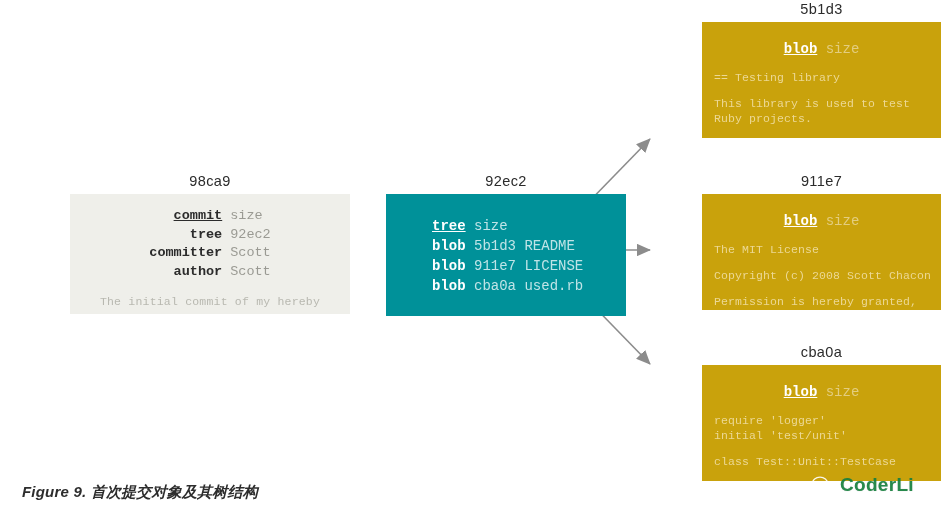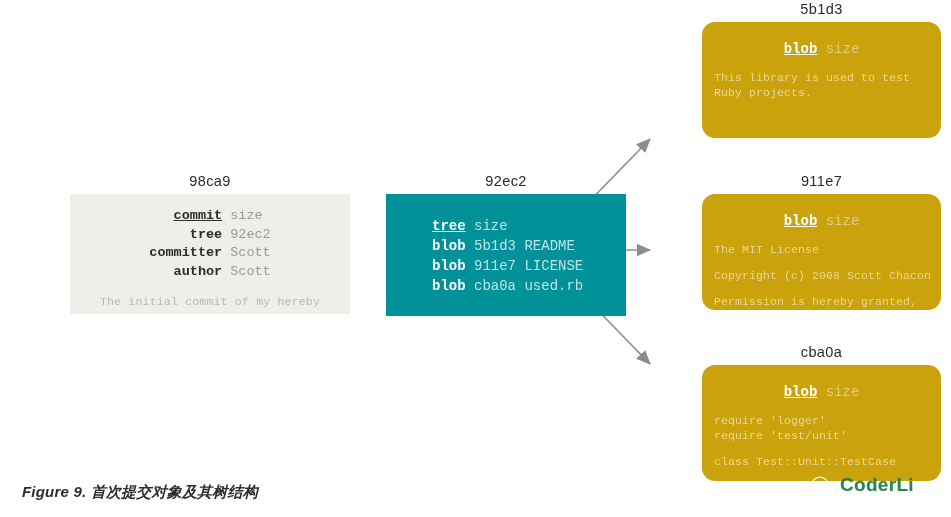--- a/index.html
+++ b/index.html
@@ -118,21 +118,20 @@
   }
   .tree-row .rest {
     color: #bfe4e7;
   }
 
   
   .blob-box {
     background: #c9a20c;
     width: 239px;
     height: 116px;
-    border-radius: 13px;
   }
   .blob-head {
     text-align: center;
     margin-top: 18px;
     font-family: "Liberation Mono", monospace;
     font-size: 14px;
     line-height: 18px;
     white-space: nowrap;
   }
   .blob-head .type {
@@ -261,20 +260,21 @@
   </div>
 
   <div class="node-wrap" style="left:654px; top:0px;">
     <div class="node-hash">5b1d3</div>
     <div class="node-box blob-box">
       <div class="blob-head">
         <span class="type">blob</span>
         <span class="size">size</span>
       </div>
       <div class="blob-body">
+        <div class="blob-line">== Testing library</div>
         <div class="blob-line gap">This library is used to test</div>
         <div class="blob-line">Ruby projects.</div>
       </div>
     </div>
   </div>
 
   <div class="node-wrap" style="left:654px; top:172px;">
     <div class="node-hash">911e7</div>
     <div class="node-box blob-box">
       <div class="blob-head">
@@ -292,21 +292,21 @@
 
   <div class="node-wrap" style="left:654px; top:343px;">
     <div class="node-hash">cba0a</div>
     <div class="node-box blob-box">
       <div class="blob-head">
         <span class="type">blob</span>
         <span class="size">size</span>
       </div>
       <div class="blob-body">
         <div class="blob-line">require 'logger'</div>
-        <div class="blob-line">require 'test/unit'</div>
+        <div class="blob-line">initial 'test/unit'</div>
         <div class="blob-line gap">class Test::Unit::TestCase</div>
       </div>
     </div>
   </div>
 
   <div class="caption">Figure 9. 首次提交对象及其树结构</div>
 
   <div class="watermark">
     <span class="wm-icon">
       <svg width="22" height="19" viewBox="0 0 22 19">

